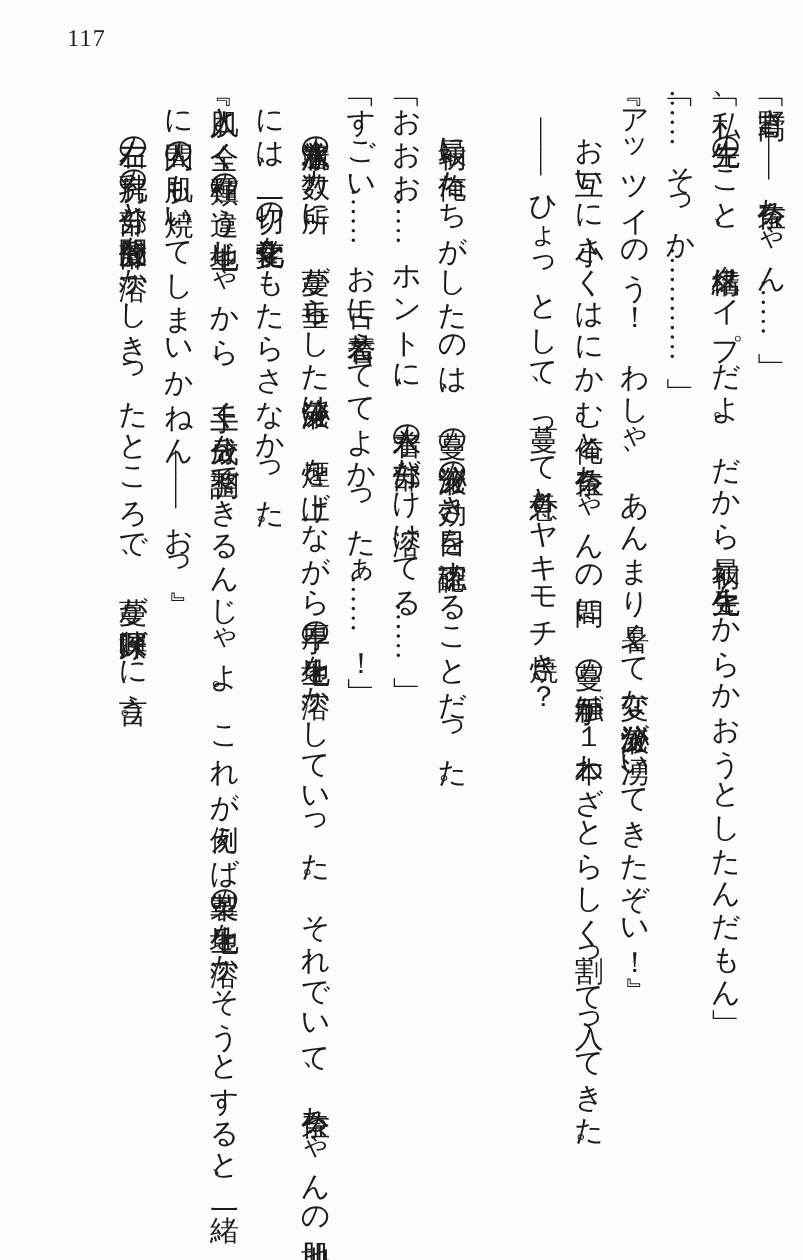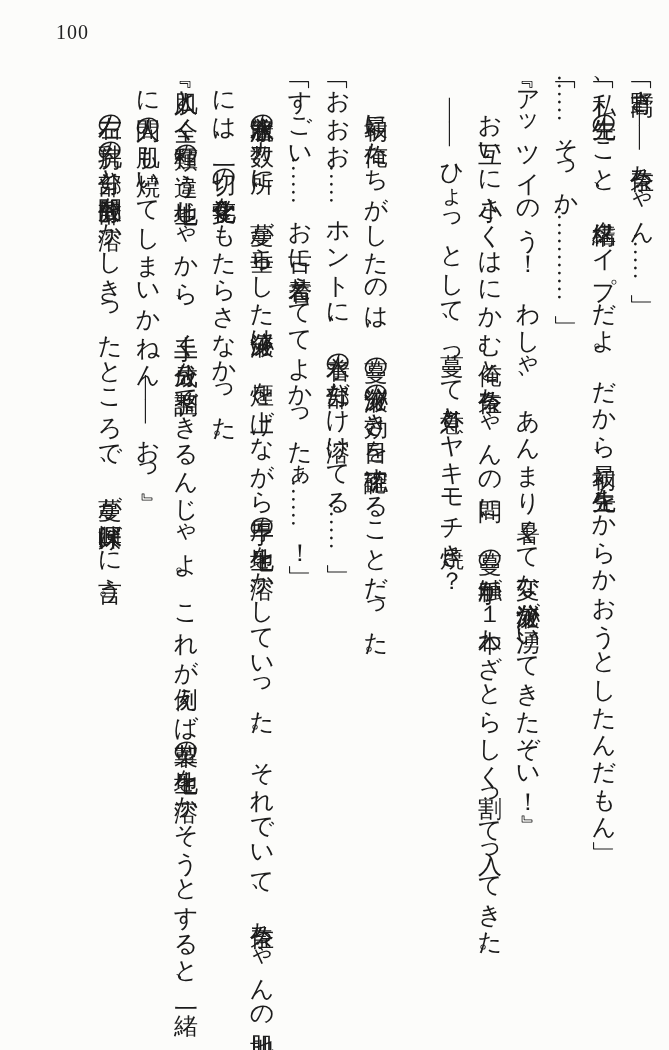--- a/index.html
+++ b/index.html
@@ -40,21 +40,21 @@
     padding: 0;
   }
   .scene-break {
     width: 38px; 
   }
 </style>
 </head>
 <body>
 
 <div class="page">
-  <div class="page-number">100</div>
+  <div class="page-number">117</div>
 
   <div class="text-area">
     <p>「高野さ――佐奈ちゃん……」</p>
     <p>「私、先生のこと、結構タイプだよ。だから最初、先生をからかおうとしたんだもん」</p>
     <p>「……そっか…………」</p>
     <p>『アッツイのう！　わしゃ、あんまり暑くて変な分泌液が湧いてきたぞい！』</p>
     <p>　お互いに小さくはにかむ俺と佐奈ちゃんの間に、蔓の触手が１本わざとらしく割って入ってきた。</p>
     <p>　――ひょっとして、蔓って意外とヤキモチ焼き？</p>
     <p class="scene-break"></p>
     <p>　最初に俺たちがしたのは、蔓の分泌液の効き目を確認することだった。</p>

